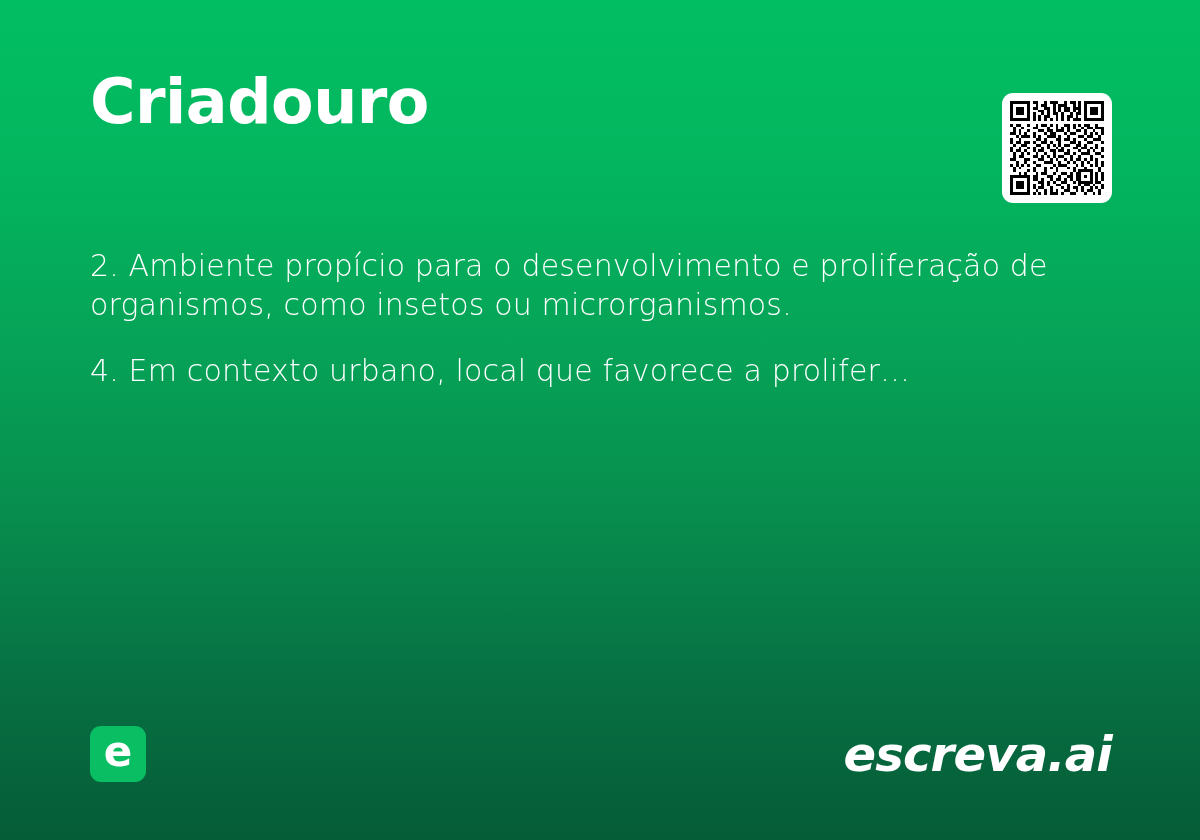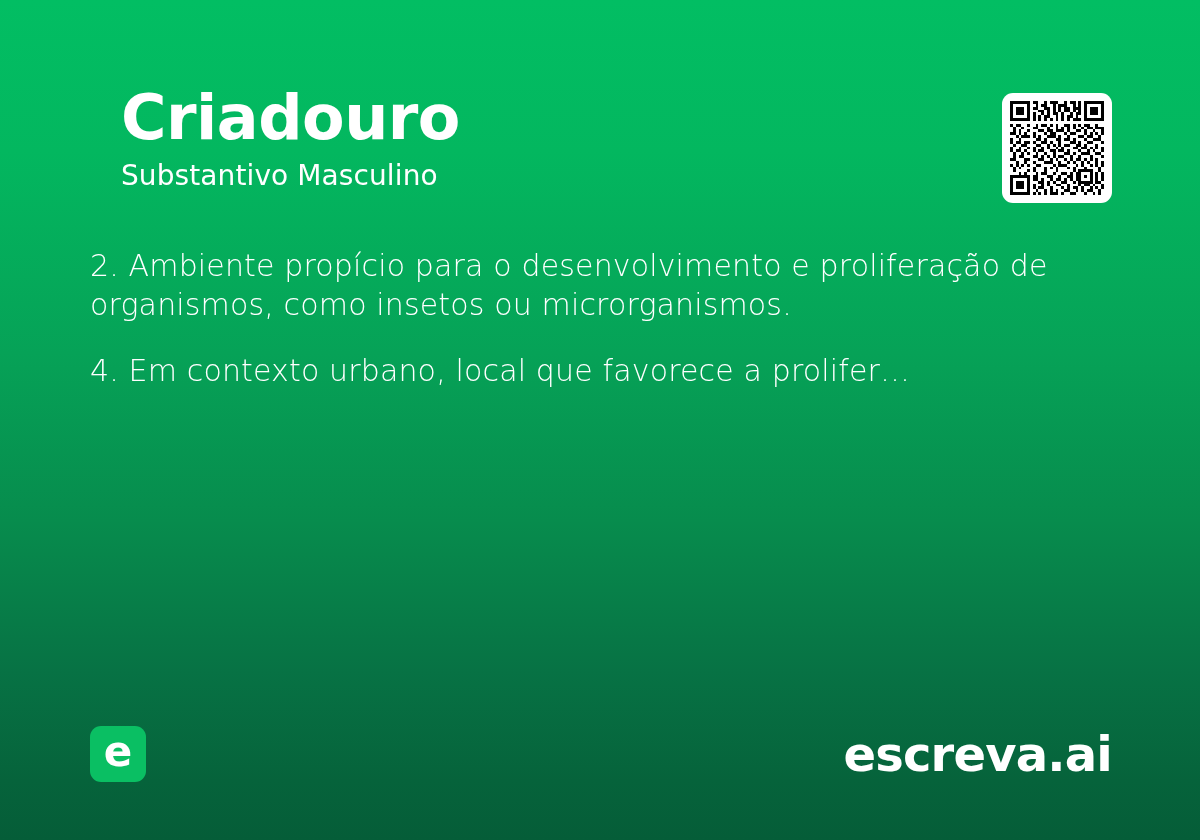--- a/index.html
+++ b/index.html
@@ -28,24 +28,23 @@
                  #077244 80%,
                  #06633b 93%,
                  #055d38 100%);
     overflow: hidden;
   }
 
   
   .header {
     position: absolute;
     left: 90px;
-    top: 84px;
+    top: 68px;
     right: 90px;
     height: 130px;
-    margin-left: 31px;
   }
   .word-title {
     margin: 0;
     color: #ffffff;
     font-size: 62px;
     line-height: 68px;
     font-weight: 700;
     letter-spacing: -0.5px;
     font-family: "DejaVu Sans", sans-serif;
     -webkit-font-smoothing: antialiased;
@@ -125,30 +124,30 @@
     position: relative;
     top: -2px;
   }
   .brand-wordmark {
     color: #ffffff;
     font-size: 48px;
     line-height: 52px;
     font-weight: 700;
     letter-spacing: -0.8px;
     font-family: "DejaVu Sans", sans-serif;
+    font-style: italic;
   }
 </style>
 </head>
 <body>
 
 <div class="card">
 
   <div class="header">
     <h1 class="word-title">Criadouro</h1>
-    <p class="word-class">Substantivo Masculino</p>
   </div>
 
   <div class="qr-card">
     <span>
       <svg viewBox="0 0 33 33" shape-rendering="crispEdges" role="img" aria-label="QR code">
         <rect width="33" height="33" fill="#ffffff"></rect>
         <g fill="#000000">
 
           <rect x="0" y="0" width="7" height="1"></rect>
             <rect x="0" y="6" width="7" height="1"></rect>

